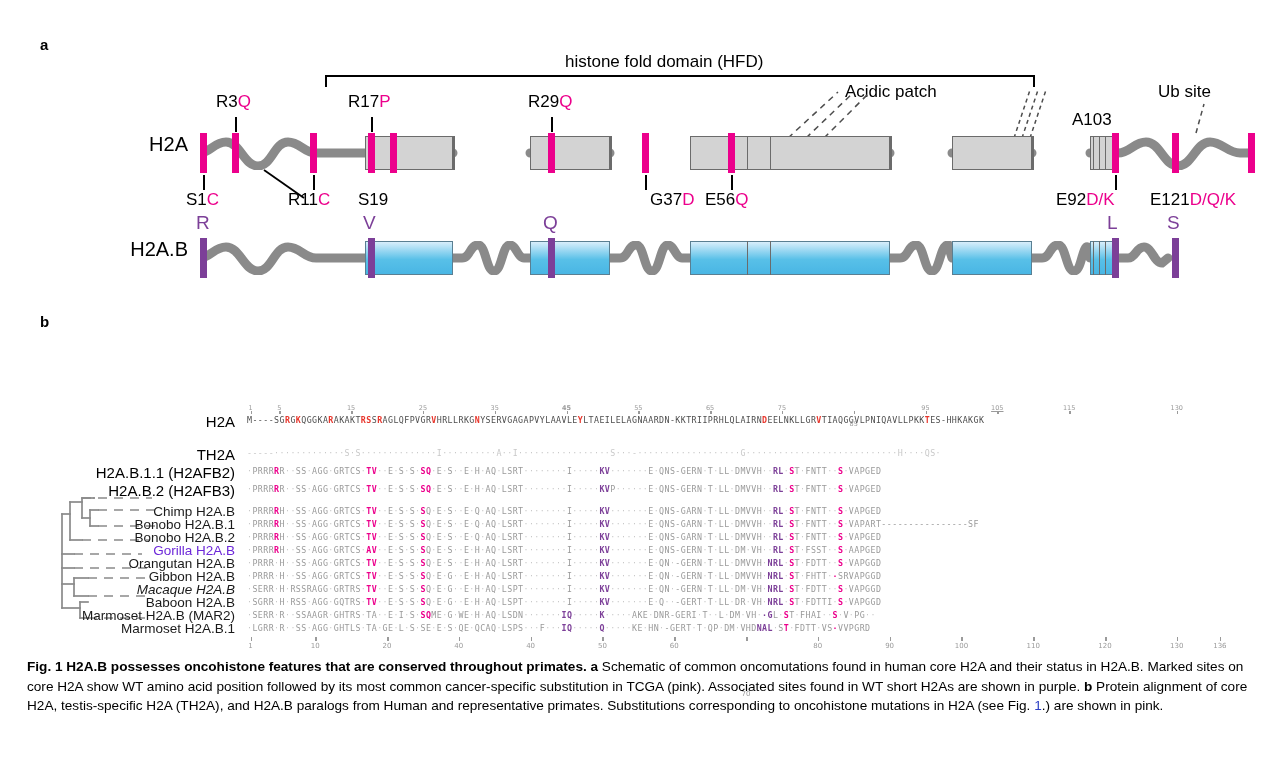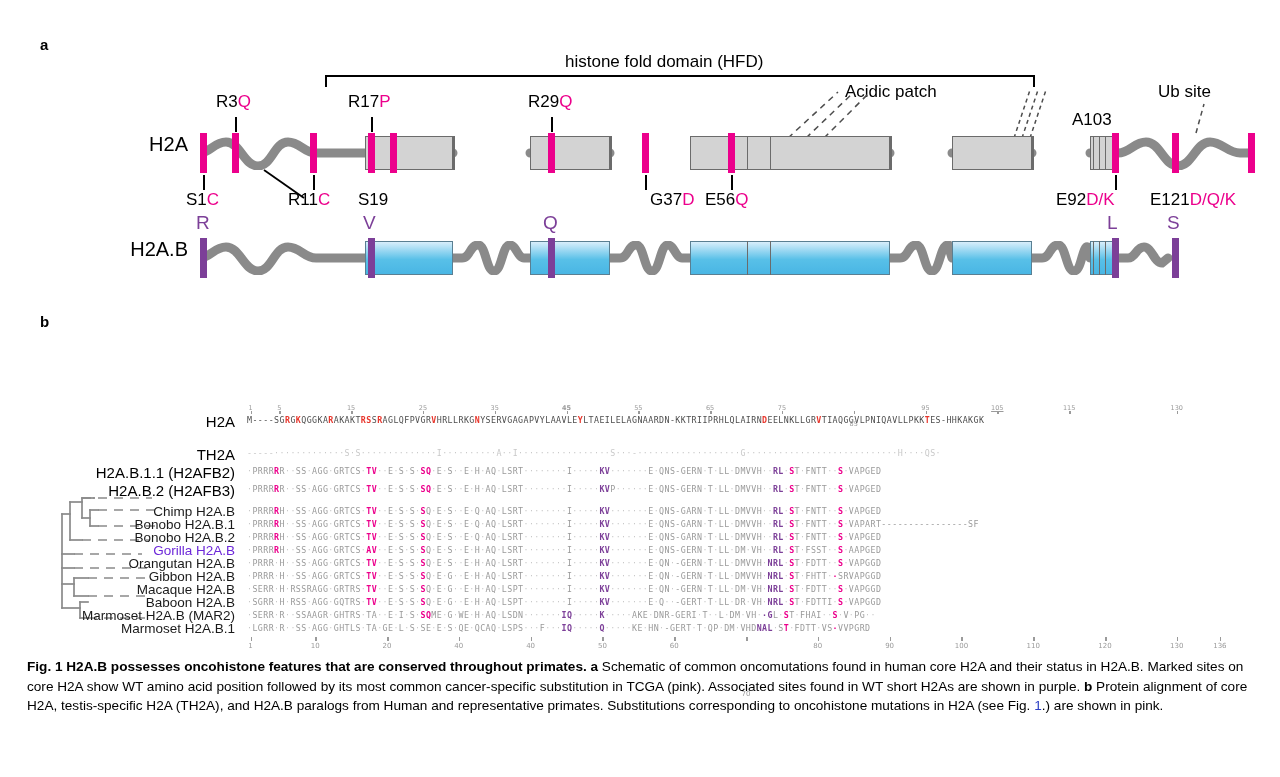--- a/index.html
+++ b/index.html
@@ -344,21 +344,21 @@
       <div class="aln-name big" style="top: 113px;">H2A</div>
       <div class="aln-name big" style="top: 146px;">TH2A</div>
       <div class="aln-name big" style="top: 164px;">H2A.B.1.1 (H2AFB2)</div>
       <div class="aln-name big" style="top: 182px;">H2A.B.2 (H2AFB3)</div>
       <div class="aln-name" style="top: 204px; color: rgb(26, 26, 26);">Chimp H2A.B</div>
       <div class="aln-name" style="top: 217px; color: rgb(26, 26, 26);">Bonobo H2A.B.1</div>
       <div class="aln-name" style="top: 230px; color: rgb(26, 26, 26);">Bonobo H2A.B.2</div>
       <div class="aln-name" style="top: 243px; color: #6d28d9;">Gorilla H2A.B</div>
       <div class="aln-name" style="top: 256px; color: rgb(26, 26, 26);">Orangutan H2A.B</div>
       <div class="aln-name" style="top: 269px; color: rgb(26, 26, 26);">Gibbon H2A.B</div>
-      <div class="aln-name" style="top: 282px; color: rgb(26, 26, 26);">Macaque H2A.B</div>
+      <div class="aln-name" style="top: 282px; color: rgb(26, 26, 26); font-style: italic;">Macaque H2A.B</div>
       <div class="aln-name" style="top: 295px; color: rgb(26, 26, 26);">Baboon H2A.B</div>
       <div class="aln-name" style="top: 308px; color: rgb(26, 26, 26);">Marmoset H2A.B (MAR2)</div>
       <div class="aln-name" style="top: 321px; color: rgb(26, 26, 26);">Marmoset H2A.B.1</div>
     </div>
   <div id="aln-seqs">
       <div class="seq-row" style="top: 115px;"><span class="k">M</span><span class="k">-</span><span class="k">-</span><span class="k">-</span><span class="k">-</span><span class="k">S</span><span class="k">G</span><span class="red">R</span><span class="k">G</span><span class="red">K</span><span class="k">Q</span><span class="k">G</span><span class="k">G</span><span class="k">K</span><span class="k">A</span><span class="red">R</span><span class="k">A</span><span class="k">K</span><span class="k">A</span><span class="k">K</span><span class="k">T</span><span class="red">R</span><span class="red">S</span><span class="k">S</span><span class="red">R</span><span class="k">A</span><span class="k">G</span><span class="k">L</span><span class="k">Q</span><span class="k">F</span><span class="k">P</span><span class="k">V</span><span class="k">G</span><span class="k">R</span><span class="red">V</span><span class="k">H</span><span class="k">R</span><span class="k">L</span><span class="k">L</span><span class="k">R</span><span class="k">K</span><span class="k">G</span><span class="red">N</span><span class="k">Y</span><span class="k">S</span><span class="k">E</span><span class="k">R</span><span class="k">V</span><span class="k">G</span><span class="k">A</span><span class="k">G</span><span class="k">A</span><span class="k">P</span><span class="k">V</span><span class="k">Y</span><span class="k">L</span><span class="k">A</span><span class="k">A</span><span class="k">V</span><span class="k">L</span><span class="k">E</span><span class="red">Y</span><span class="k">L</span><span class="k">T</span><span class="k">A</span><span class="k">E</span><span class="k">I</span><span class="k">L</span><span class="k">E</span><span class="k">L</span><span class="k">A</span><span class="k">G</span><span class="k">N</span><span class="k">A</span><span class="k">A</span><span class="k">R</span><span class="k">D</span><span class="k">N</span><span class="k">-</span><span class="k">K</span><span class="k">K</span><span class="k">T</span><span class="k">R</span><span class="k">I</span><span class="k">I</span><span class="k">P</span><span class="k">R</span><span class="k">H</span><span class="k">L</span><span class="k">Q</span><span class="k">L</span><span class="k">A</span><span class="k">I</span><span class="k">R</span><span class="k">N</span><span class="red">D</span><span class="k">E</span><span class="k">E</span><span class="k">L</span><span class="k">N</span><span class="k">K</span><span class="k">L</span><span class="k">L</span><span class="k">G</span><span class="k">R</span><span class="red">V</span><span class="k">T</span><span class="k">I</span><span class="k">A</span><span class="k">Q</span><span class="k">G</span><span class="k">G</span><span class="k">V</span><span class="k">L</span><span class="k">P</span><span class="k">N</span><span class="k">I</span><span class="k">Q</span><span class="k">A</span><span class="k">V</span><span class="k">L</span><span class="k">L</span><span class="k">P</span><span class="k">K</span><span class="k">K</span><span class="red">T</span><span class="k">E</span><span class="k">S</span><span class="k">-</span><span class="k">H</span><span class="k">H</span><span class="k">K</span><span class="k">A</span><span class="k">K</span><span class="k">G</span><span class="k">K</span></div>
       <div class="seq-row" style="top: 148px;"><span class="dot">-</span><span class="dot">-</span><span class="dot">-</span><span class="dot">-</span><span class="dot">-</span><span class="dot">·</span><span class="dot">·</span><span class="dot">·</span><span class="dot">·</span><span class="dot">·</span><span class="dot">·</span><span class="dot">·</span><span class="dot">·</span><span class="dot">·</span><span class="dot">·</span><span class="dot">·</span><span class="dot">·</span><span class="dot">·</span><span class="dot">S</span><span class="dot">·</span><span class="dot">S</span><span class="dot">·</span><span class="dot">·</span><span class="dot">·</span><span class="dot">·</span><span class="dot">·</span><span class="dot">·</span><span class="dot">·</span><span class="dot">·</span><span class="dot">·</span><span class="dot">·</span><span class="dot">·</span><span class="dot">·</span><span class="dot">·</span><span class="dot">·</span><span class="dot">I</span><span class="dot">·</span><span class="dot">·</span><span class="dot">·</span><span class="dot">·</span><span class="dot">·</span><span class="dot">·</span><span class="dot">·</span><span class="dot">·</span><span class="dot">·</span><span class="dot">·</span><span class="dot">A</span><span class="dot">·</span><span class="dot">·</span><span class="dot">I</span><span class="dot">·</span><span class="dot">·</span><span class="dot">·</span><span class="dot">·</span><span class="dot">·</span><span class="dot">·</span><span class="dot">·</span><span class="dot">·</span><span class="dot">·</span><span class="dot">·</span><span class="dot">·</span><span class="dot">·</span><span class="dot">·</span><span class="dot">·</span><span class="dot">·</span><span class="dot">·</span><span class="dot">·</span><span class="dot">S</span><span class="dot">·</span><span class="dot">·</span><span class="dot">·</span><span class="dot">-</span><span class="dot">·</span><span class="dot">·</span><span class="dot">·</span><span class="dot">·</span><span class="dot">·</span><span class="dot">·</span><span class="dot">·</span><span class="dot">·</span><span class="dot">·</span><span class="dot">·</span><span class="dot">·</span><span class="dot">·</span><span class="dot">·</span><span class="dot">·</span><span class="dot">·</span><span class="dot">·</span><span class="dot">·</span><span class="dot">·</span><span class="dot">·</span><span class="dot">G</span><span class="dot">·</span><span class="dot">·</span><span class="dot">·</span><span class="dot">·</span><span class="dot">·</span><span class="dot">·</span><span class="dot">·</span><span class="dot">·</span><span class="dot">·</span><span class="dot">·</span><span class="dot">·</span><span class="dot">·</span><span class="dot">·</span><span class="dot">·</span><span class="dot">·</span><span class="dot">·</span><span class="dot">·</span><span class="dot">·</span><span class="dot">·</span><span class="dot">·</span><span class="dot">·</span><span class="dot">·</span><span class="dot">·</span><span class="dot">·</span><span class="dot">·</span><span class="dot">·</span><span class="dot">·</span><span class="dot">·</span><span class="dot">H</span><span class="dot">·</span><span class="dot">·</span><span class="dot">·</span><span class="dot">·</span><span class="dot">Q</span><span class="dot">S</span><span class="dot">·</span></div>
       <div class="seq-row" style="top: 166px;"><span class="dot">·</span><span class="c">P</span><span class="c">R</span><span class="c">R</span><span class="c">R</span><span class="pink">R</span><span class="c">R</span><span class="dot">·</span><span class="dot">·</span><span class="c">S</span><span class="c">S</span><span class="dot">·</span><span class="c">A</span><span class="c">G</span><span class="c">G</span><span class="dot">·</span><span class="c">G</span><span class="c">R</span><span class="c">T</span><span class="c">C</span><span class="c">S</span><span class="dot">·</span><span class="pink">T</span><span class="pink">V</span><span class="dot">·</span><span class="dot">·</span><span class="c">E</span><span class="dot">·</span><span class="c">S</span><span class="dot">·</span><span class="c">S</span><span class="dot">·</span><span class="pink">S</span><span class="pink">Q</span><span class="dot">·</span><span class="c">E</span><span class="dot">·</span><span class="c">S</span><span class="dot">·</span><span class="dot">·</span><span class="c">E</span><span class="dot">·</span><span class="c">H</span><span class="dot">·</span><span class="c">A</span><span class="c">Q</span><span class="dot">·</span><span class="c">L</span><span class="c">S</span><span class="c">R</span><span class="c">T</span><span class="dot">·</span><span class="dot">·</span><span class="dot">·</span><span class="dot">·</span><span class="dot">·</span><span class="dot">·</span><span class="dot">·</span><span class="dot">·</span><span class="c">I</span><span class="dot">·</span><span class="dot">·</span><span class="dot">·</span><span class="dot">·</span><span class="dot">·</span><span class="purple">K</span><span class="purple">V</span><span class="dot">·</span><span class="dot">·</span><span class="dot">·</span><span class="dot">·</span><span class="dot">·</span><span class="dot">·</span><span class="dot">·</span><span class="c">E</span><span class="dot">·</span><span class="c">Q</span><span class="c">N</span><span class="c">S</span><span class="c">-</span><span class="c">G</span><span class="c">E</span><span class="c">R</span><span class="c">N</span><span class="dot">·</span><span class="c">T</span><span class="dot">·</span><span class="c">L</span><span class="c">L</span><span class="dot">·</span><span class="c">D</span><span class="c">M</span><span class="c">V</span><span class="c">V</span><span class="c">H</span><span class="dot">·</span><span class="dot">·</span><span class="purple">R</span><span class="purple">L</span><span class="dot">·</span><span class="pink">S</span><span class="c">T</span><span class="dot">·</span><span class="c">F</span><span class="c">N</span><span class="c">T</span><span class="c">T</span><span class="dot">·</span><span class="dot">·</span><span class="pink">S</span><span class="dot">·</span><span class="c">V</span><span class="c">A</span><span class="c">P</span><span class="c">G</span><span class="c">E</span><span class="c">D</span></div>
       <div class="seq-row" style="top: 184px;"><span class="dot">·</span><span class="c">P</span><span class="c">R</span><span class="c">R</span><span class="c">R</span><span class="pink">R</span><span class="c">R</span><span class="dot">·</span><span class="dot">·</span><span class="c">S</span><span class="c">S</span><span class="dot">·</span><span class="c">A</span><span class="c">G</span><span class="c">G</span><span class="dot">·</span><span class="c">G</span><span class="c">R</span><span class="c">T</span><span class="c">C</span><span class="c">S</span><span class="dot">·</span><span class="pink">T</span><span class="pink">V</span><span class="dot">·</span><span class="dot">·</span><span class="c">E</span><span class="dot">·</span><span class="c">S</span><span class="dot">·</span><span class="c">S</span><span class="dot">·</span><span class="pink">S</span><span class="pink">Q</span><span class="dot">·</span><span class="c">E</span><span class="dot">·</span><span class="c">S</span><span class="dot">·</span><span class="dot">·</span><span class="c">E</span><span class="dot">·</span><span class="c">H</span><span class="dot">·</span><span class="c">A</span><span class="c">Q</span><span class="dot">·</span><span class="c">L</span><span class="c">S</span><span class="c">R</span><span class="c">T</span><span class="dot">·</span><span class="dot">·</span><span class="dot">·</span><span class="dot">·</span><span class="dot">·</span><span class="dot">·</span><span class="dot">·</span><span class="dot">·</span><span class="c">I</span><span class="dot">·</span><span class="dot">·</span><span class="dot">·</span><span class="dot">·</span><span class="dot">·</span><span class="purple">K</span><span class="purple">V</span><span class="c">P</span><span class="dot">·</span><span class="dot">·</span><span class="dot">·</span><span class="dot">·</span><span class="dot">·</span><span class="dot">·</span><span class="c">E</span><span class="dot">·</span><span class="c">Q</span><span class="c">N</span><span class="c">S</span><span class="c">-</span><span class="c">G</span><span class="c">E</span><span class="c">R</span><span class="c">N</span><span class="dot">·</span><span class="c">T</span><span class="dot">·</span><span class="c">L</span><span class="c">L</span><span class="dot">·</span><span class="c">D</span><span class="c">M</span><span class="c">V</span><span class="c">V</span><span class="c">H</span><span class="dot">·</span><span class="dot">·</span><span class="purple">R</span><span class="purple">L</span><span class="dot">·</span><span class="pink">S</span><span class="c">T</span><span class="dot">·</span><span class="c">F</span><span class="c">N</span><span class="c">T</span><span class="c">T</span><span class="dot">·</span><span class="dot">·</span><span class="pink">S</span><span class="dot">·</span><span class="c">V</span><span class="c">A</span><span class="c">P</span><span class="c">G</span><span class="c">E</span><span class="c">D</span></div>
       <div class="seq-row" style="top: 206px;"><span class="dot">·</span><span class="c">P</span><span class="c">R</span><span class="c">R</span><span class="c">R</span><span class="pink">R</span><span class="c">H</span><span class="dot">·</span><span class="dot">·</span><span class="c">S</span><span class="c">S</span><span class="dot">·</span><span class="c">A</span><span class="c">G</span><span class="c">G</span><span class="dot">·</span><span class="c">G</span><span class="c">R</span><span class="c">T</span><span class="c">C</span><span class="c">S</span><span class="dot">·</span><span class="pink">T</span><span class="pink">V</span><span class="dot">·</span><span class="dot">·</span><span class="c">E</span><span class="dot">·</span><span class="c">S</span><span class="dot">·</span><span class="c">S</span><span class="dot">·</span><span class="pink">S</span><span class="c">Q</span><span class="dot">·</span><span class="c">E</span><span class="dot">·</span><span class="c">S</span><span class="dot">·</span><span class="dot">·</span><span class="c">E</span><span class="dot">·</span><span class="c">Q</span><span class="dot">·</span><span class="c">A</span><span class="c">Q</span><span class="dot">·</span><span class="c">L</span><span class="c">S</span><span class="c">R</span><span class="c">T</span><span class="dot">·</span><span class="dot">·</span><span class="dot">·</span><span class="dot">·</span><span class="dot">·</span><span class="dot">·</span><span class="dot">·</span><span class="dot">·</span><span class="c">I</span><span class="dot">·</span><span class="dot">·</span><span class="dot">·</span><span class="dot">·</span><span class="dot">·</span><span class="purple">K</span><span class="purple">V</span><span class="dot">·</span><span class="dot">·</span><span class="dot">·</span><span class="dot">·</span><span class="dot">·</span><span class="dot">·</span><span class="dot">·</span><span class="c">E</span><span class="dot">·</span><span class="c">Q</span><span class="c">N</span><span class="c">S</span><span class="c">-</span><span class="c">G</span><span class="c">A</span><span class="c">R</span><span class="c">N</span><span class="dot">·</span><span class="c">T</span><span class="dot">·</span><span class="c">L</span><span class="c">L</span><span class="dot">·</span><span class="c">D</span><span class="c">M</span><span class="c">V</span><span class="c">V</span><span class="c">H</span><span class="dot">·</span><span class="dot">·</span><span class="purple">R</span><span class="purple">L</span><span class="dot">·</span><span class="pink">S</span><span class="c">T</span><span class="dot">·</span><span class="c">F</span><span class="c">N</span><span class="c">T</span><span class="c">T</span><span class="dot">·</span><span class="dot">·</span><span class="pink">S</span><span class="dot">·</span><span class="c">V</span><span class="c">A</span><span class="c">P</span><span class="c">G</span><span class="c">E</span><span class="c">D</span></div>

